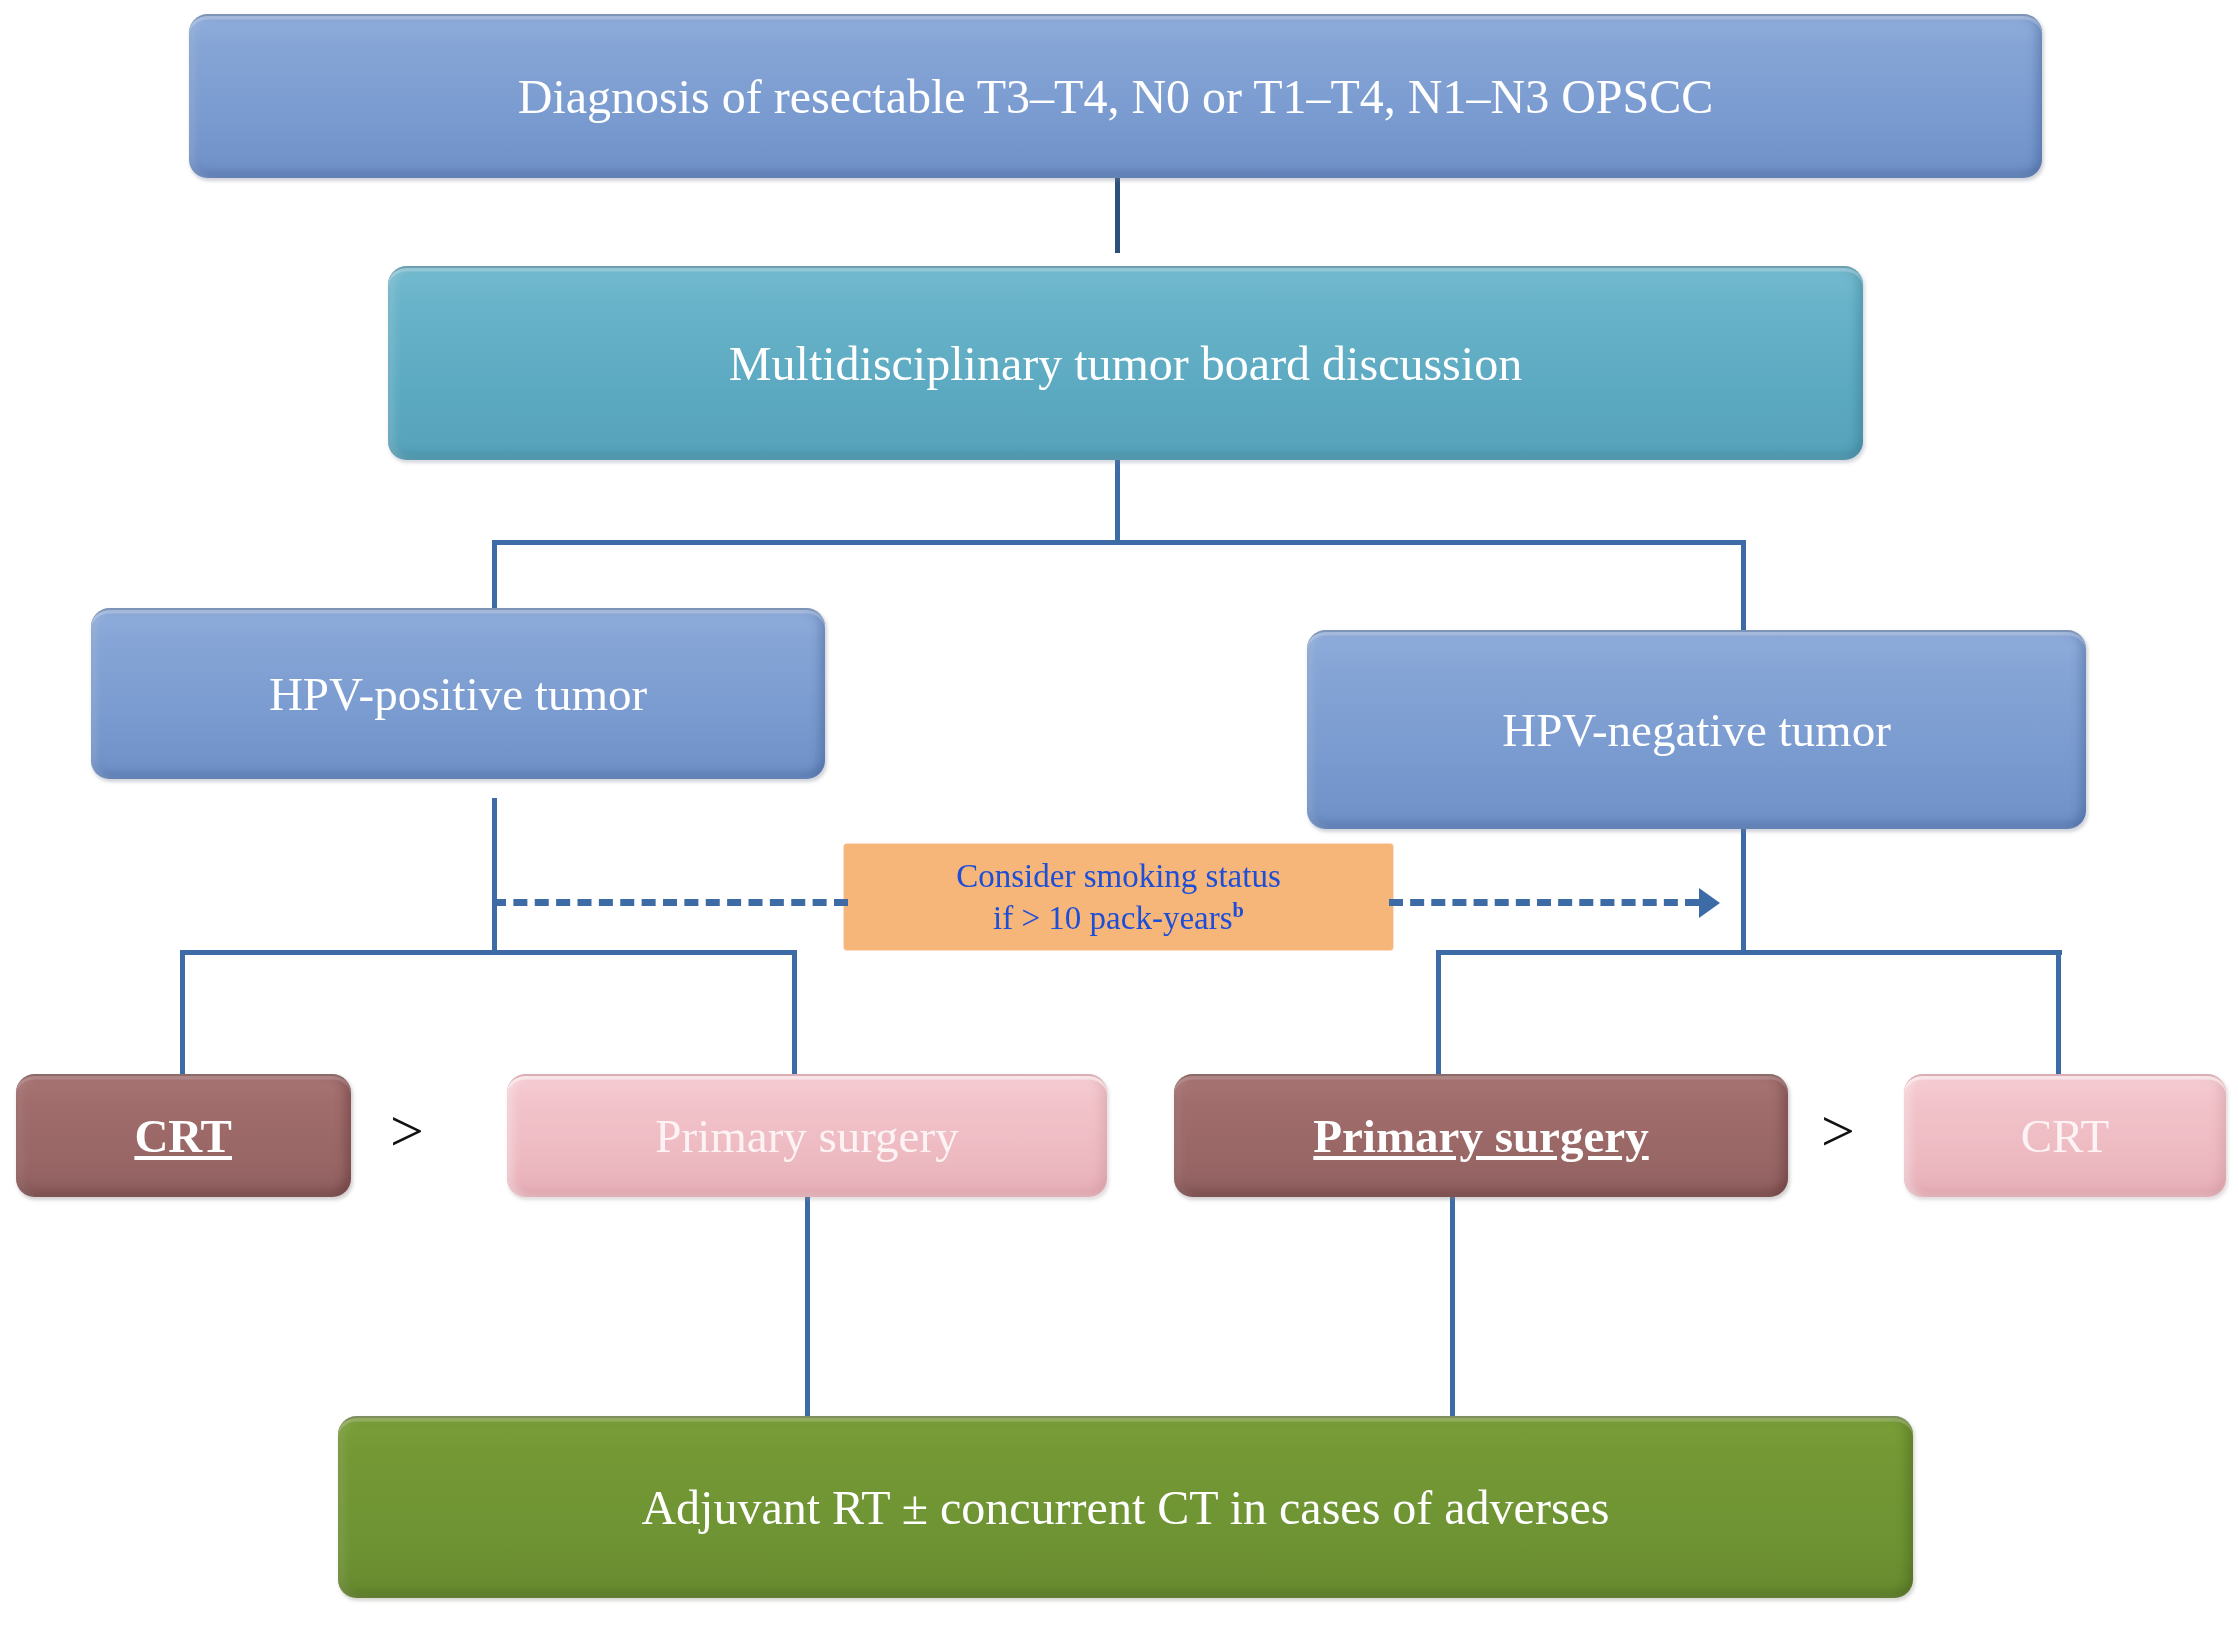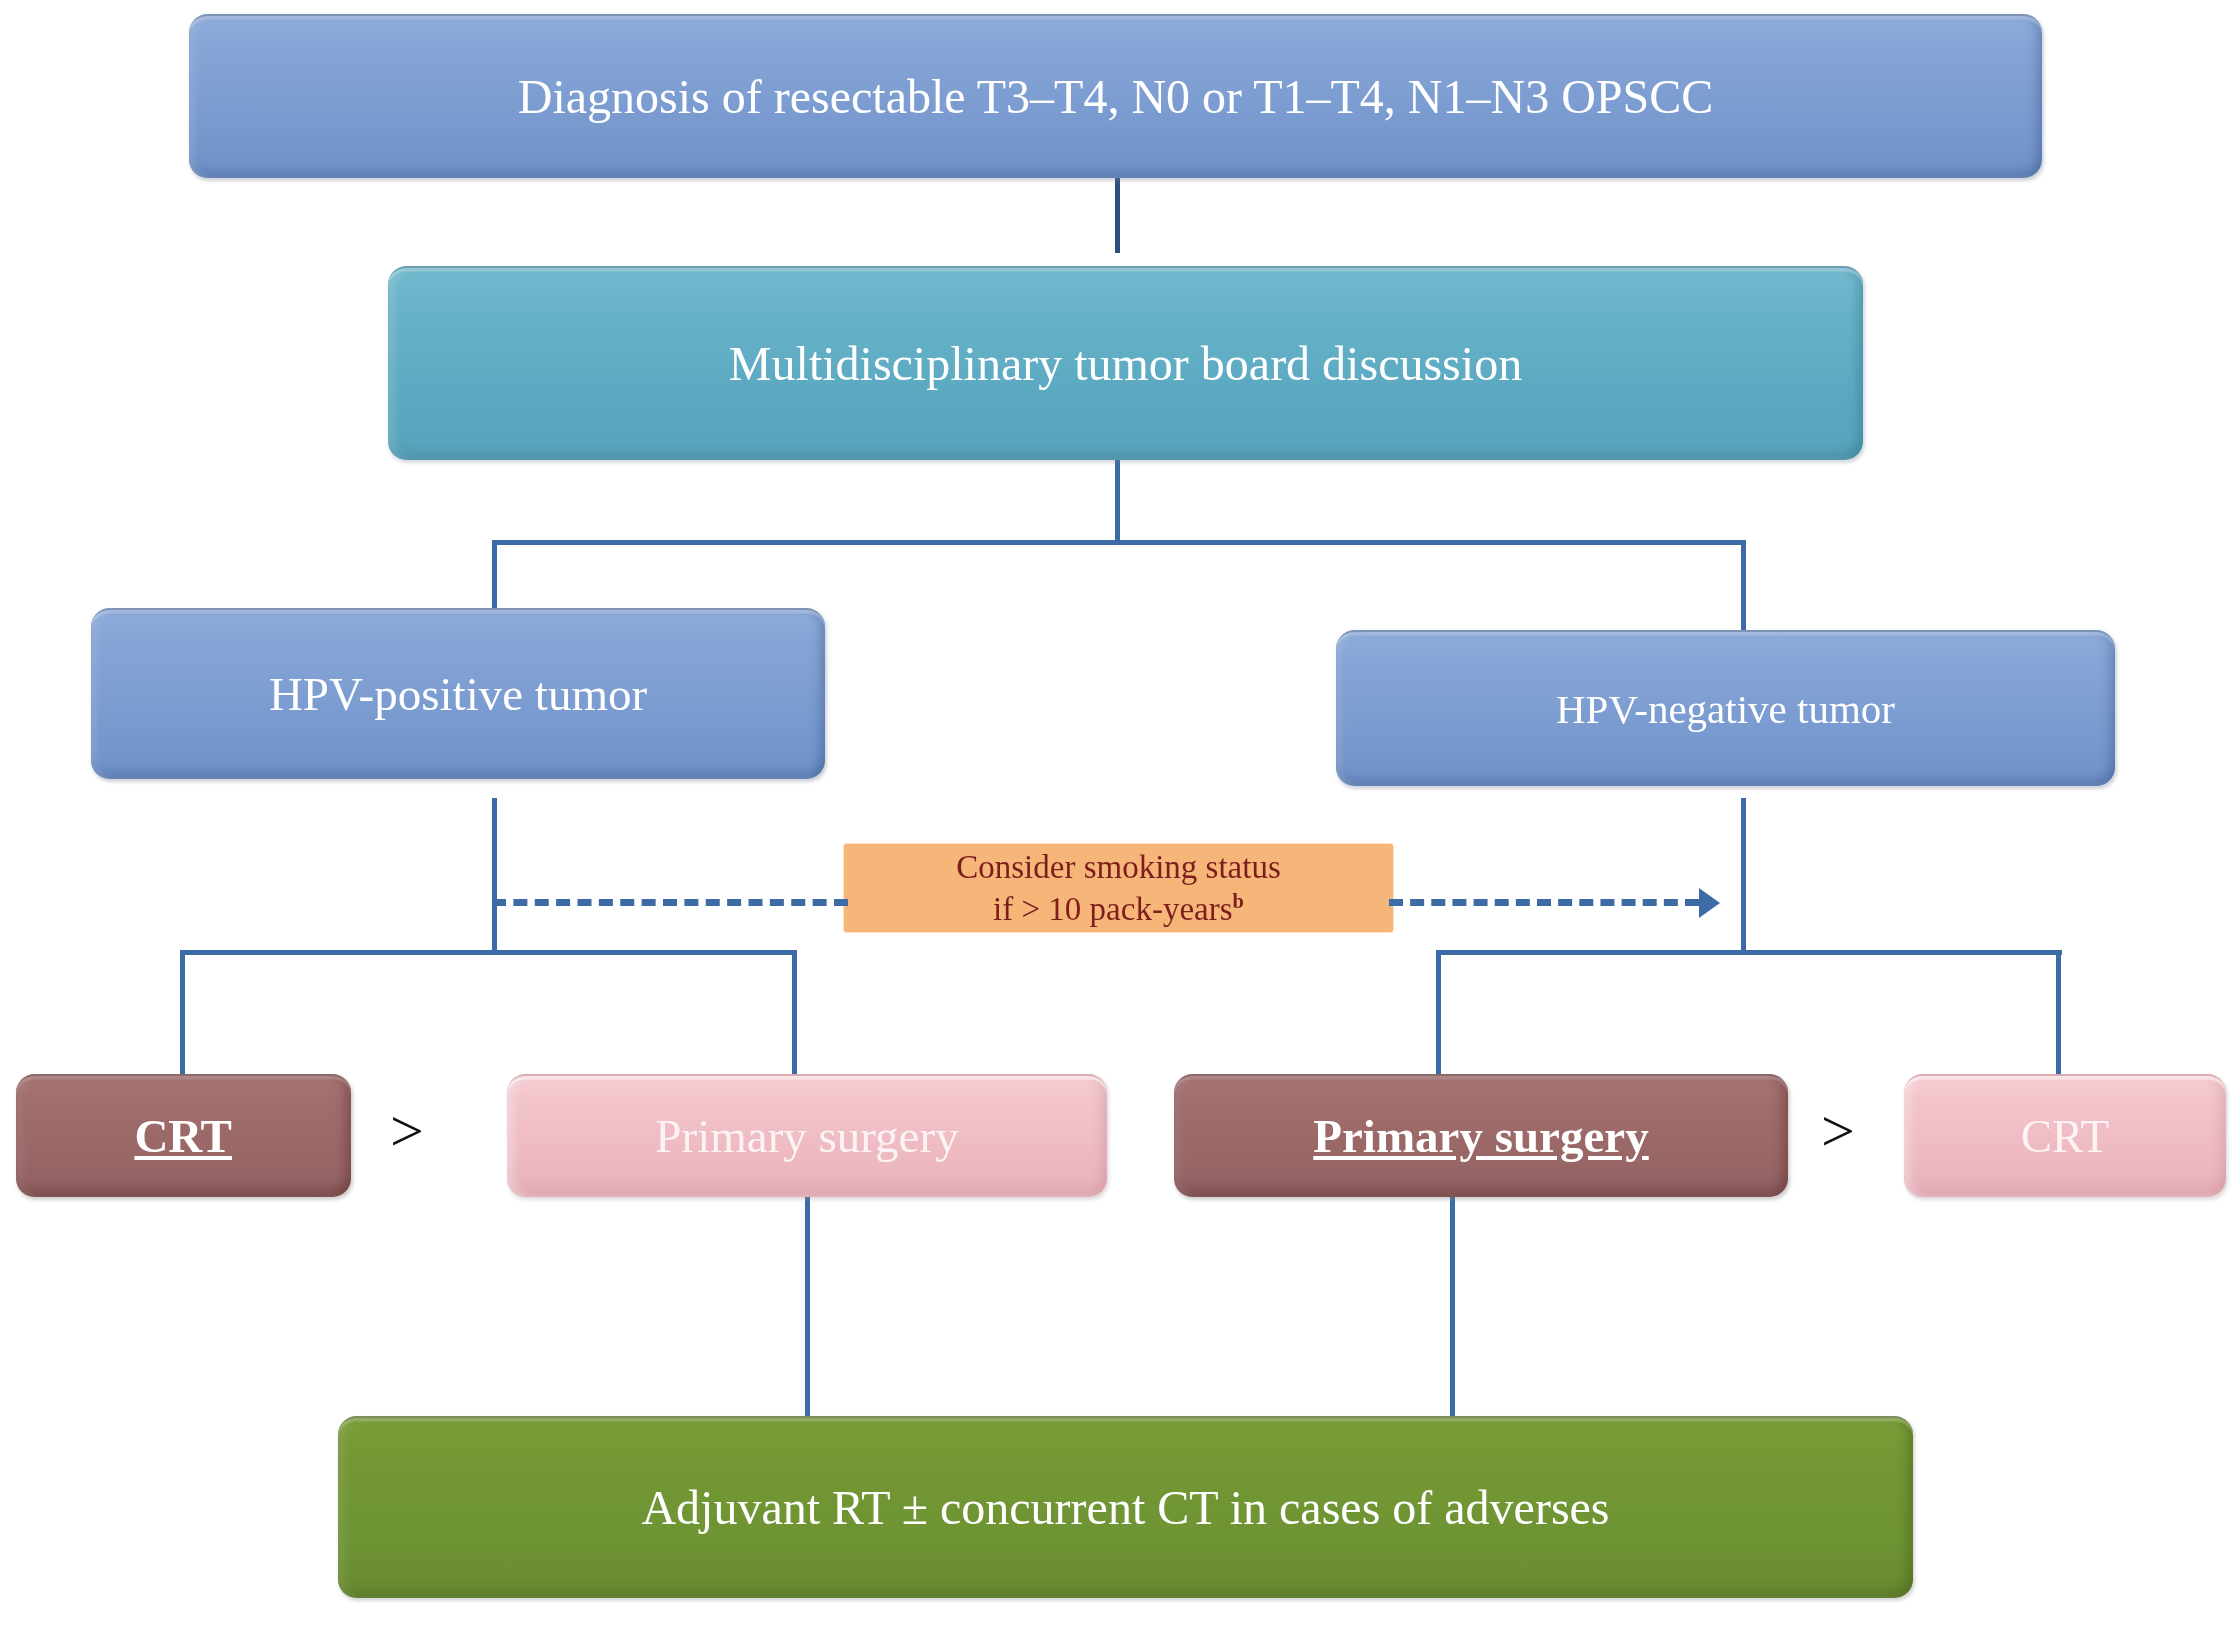--- a/index.html
+++ b/index.html
@@ -143,25 +143,25 @@
   </div>
 
   <div class="node skin-teal" style="left:388px;top:246px;width:1475px;height:194px;font-size:48px;">
     <span class="txt">Multidisciplinary tumor board discussion</span>
   </div>
 
   <div class="node skin-blue" style="left:91px;top:608px;width:734px;height:171px;font-size:47px;">
     <span class="txt">HPV-positive tumor</span>
   </div>
 
-  <div class="node skin-blue" style="left:1336px;top:630px;width:779px;height:156px;font-size:41px;">
+  <div class="node skin-blue" style="left:1307px;top:630px;width:779px;height:199px;font-size:47px;">
     <span class="txt">HPV-negative tumor</span>
   </div>
 
-  <div class="node skin-orange" style="left:844px;top:844px;width:549px;height:88px;font-size:33px;flex-direction:column;line-height:1.28;color:#7f1d1d;">
+  <div class="node skin-orange" style="left:844px;top:844px;width:549px;height:106px;font-size:33px;flex-direction:column;line-height:1.28;color:#1d4ed8;">
     <span>Consider smoking status</span>
     <span><span>if &gt; 10 pack-years</span><sup>b</sup></span>
   </div>
 
   <div class="node skin-maroon" style="left:15.7px;top:1074px;width:335px;height:123px;font-size:47px;">
     <span class="txt emph">CRT</span>
   </div>
 
   <div class="gt" style="left:390px;top:1097px;font-size:60px;">&gt;</div>
 

